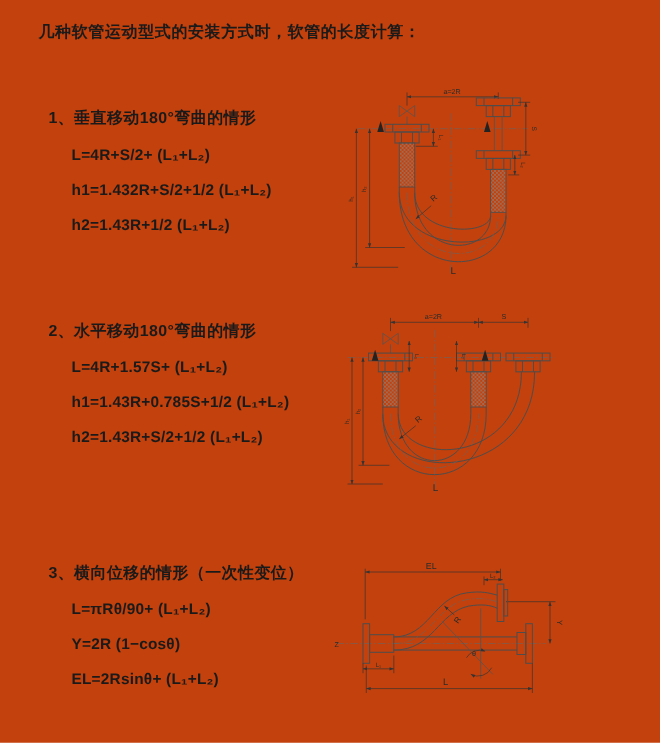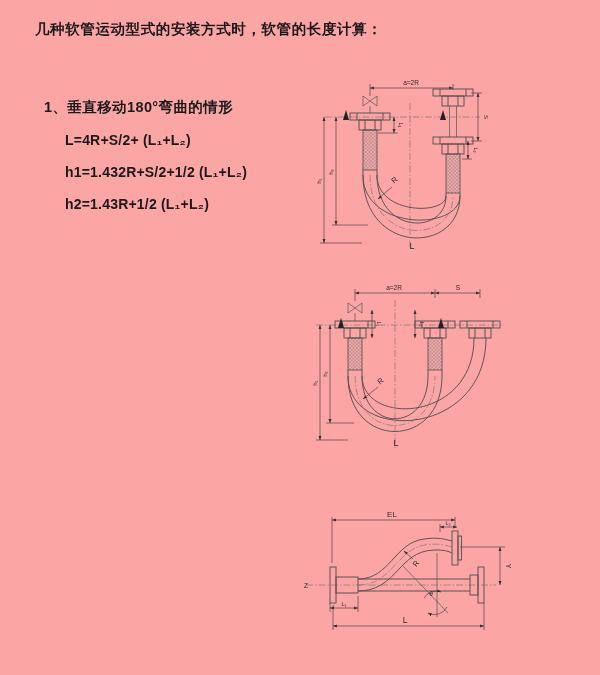--- a/index.html
+++ b/index.html
@@ -1,20 +1,20 @@
 <!DOCTYPE html>
 <html><head>
 <meta charset="utf-8">
 <style>
   html,body { margin:0; padding:0; }
   body {
     width:600px; height:675px; background:#ffffff; position:relative; overflow:hidden;
     font-family:"Liberation Sans","DejaVu Sans",sans-serif; color:#1a1a1a;
   }
-  .page { position:absolute; inset:0; background:#fca5a5; }
+  .page { position:absolute; inset:0; background:#c2410c; }
   .title {
     position:absolute; left:35px; top:20px; margin:0;
     font-size:14.5px; font-weight:600; letter-spacing:0.6px;
   }
   .sec { position:absolute; left:44px; width:270px; }
   .sec-head { font-size:14.5px; font-weight:700; letter-spacing:0.4px; margin:0 0 7px 0; }
   .formula { font-size:14px; font-weight:700; margin-left:21px; line-height:32px; letter-spacing:0.2px; white-space:nowrap; }
   .diag { position:absolute; }
   svg { display:block; }
   svg text { font-family:"Liberation Sans","DejaVu Sans",sans-serif; fill:#2b2b2b; }
@@ -125,20 +125,26 @@
     </g>
     <path class="cl" d="M60,100 C60,170 143,170 143,121"></path>
 
     <g>
       <path class="dim" d="M82,112 L68,124" marker-end="url(#ah)"></path>
       <text transform="translate(86,107) rotate(-40)" font-size="7.5" text-anchor="middle">R</text>
     </g>
     <text x="102" y="174" font-size="9" text-anchor="middle">L</text>
   </svg>
 
+  <section class="sec" style="top:291px">
+    <div class="sec-head">2、水平移动180°弯曲的情形</div>
+    <div class="formula">L=4R+1.57S+ (L₁+L₂)</div>
+    <div class="formula">h1=1.43R+0.785S+1/2 (L₁+L₂)</div>
+    <div class="formula">h2=1.43R+S/2+1/2 (L₁+L₂)</div>
+  </section>
 
   <svg class="diag" style="left:308px; top:278px" width="285" height="175" viewBox="0 0 285 175">
     <path class="cl" d="M8,47 H196"></path>
     <path class="cl" d="M87,22 V170"></path>
 
     <g>
       <path class="dim" d="M47,23 V11 M127,20 V11 M172,20 V11"></path>
       <path class="dim" d="M47,15 H127" marker-start="url(#ah)" marker-end="url(#ah)"></path>
       <text x="86" y="12" font-size="6.5" text-anchor="middle">a=2R</text>
     </g>
@@ -190,20 +196,26 @@
     </g>
     <path class="cl" d="M47,98 C47,164 127,164 127,98"></path>
 
     <g>
       <path class="dim" d="M70,109 L55,121" marker-end="url(#ah)"></path>
       <text transform="translate(74,105) rotate(-40)" font-size="7.5" text-anchor="middle">R</text>
     </g>
     <text x="88" y="168" font-size="9" text-anchor="middle">L</text>
   </svg>
 
+  <section class="sec" style="top:511px">
+    <div class="sec-head">3、横向位移的情形（一次性变位）</div>
+    <div class="formula">L=πRθ/90+ (L₁+L₂)</div>
+    <div class="formula">Y=2R (1−cosθ)</div>
+    <div class="formula">EL=2Rsinθ+ (L₁+L₂)</div>
+  </section>
 
   <svg class="diag" style="left:300px; top:505px" width="295" height="145" viewBox="0 0 295 145">
     <path class="cl" d="M6,80 H196"></path>
     <text x="4" y="83" font-size="6.5">Z</text>
 
     <g>
       <path class="dim" d="M32,58 V12 M155,23 V12"></path>
       <path class="dim" d="M32,15 H155" marker-start="url(#ah)" marker-end="url(#ah)"></path>
       <text x="92" y="12" font-size="8" text-anchor="middle">EL</text>
     </g>

